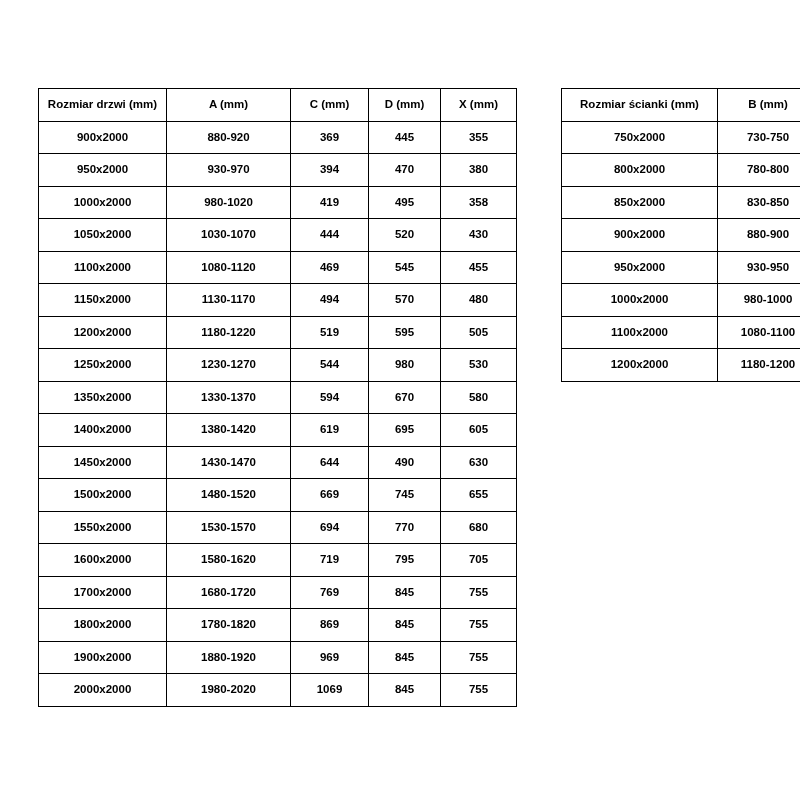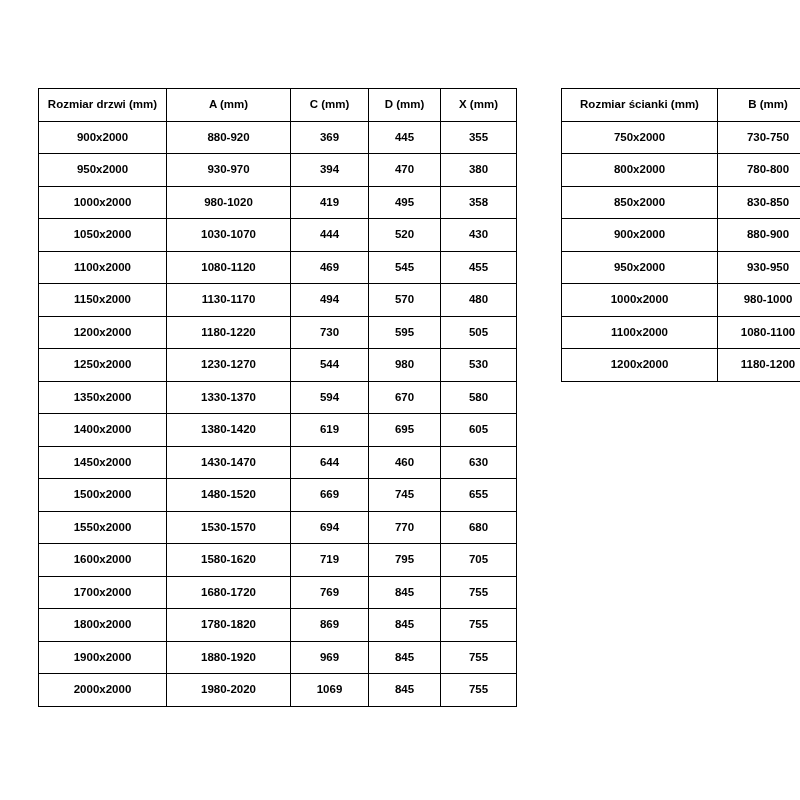--- a/index.html
+++ b/index.html
@@ -123,21 +123,21 @@
         <tr>
           <td>1150x2000</td>
           <td>1130-1170</td>
           <td>494</td>
           <td>570</td>
           <td>480</td>
         </tr>
         <tr>
           <td>1200x2000</td>
           <td>1180-1220</td>
-          <td>730</td>
+          <td>519</td>
           <td>595</td>
           <td>505</td>
         </tr>
         <tr>
           <td>1250x2000</td>
           <td>1230-1270</td>
           <td>544</td>
           <td>980</td>
           <td>530</td>
         </tr>
@@ -152,21 +152,21 @@
           <td>1400x2000</td>
           <td>1380-1420</td>
           <td>619</td>
           <td>695</td>
           <td>605</td>
         </tr>
         <tr>
           <td>1450x2000</td>
           <td>1430-1470</td>
           <td>644</td>
-          <td>460</td>
+          <td>490</td>
           <td>630</td>
         </tr>
         <tr>
           <td>1500x2000</td>
           <td>1480-1520</td>
           <td>669</td>
           <td>745</td>
           <td>655</td>
         </tr>
         <tr>

